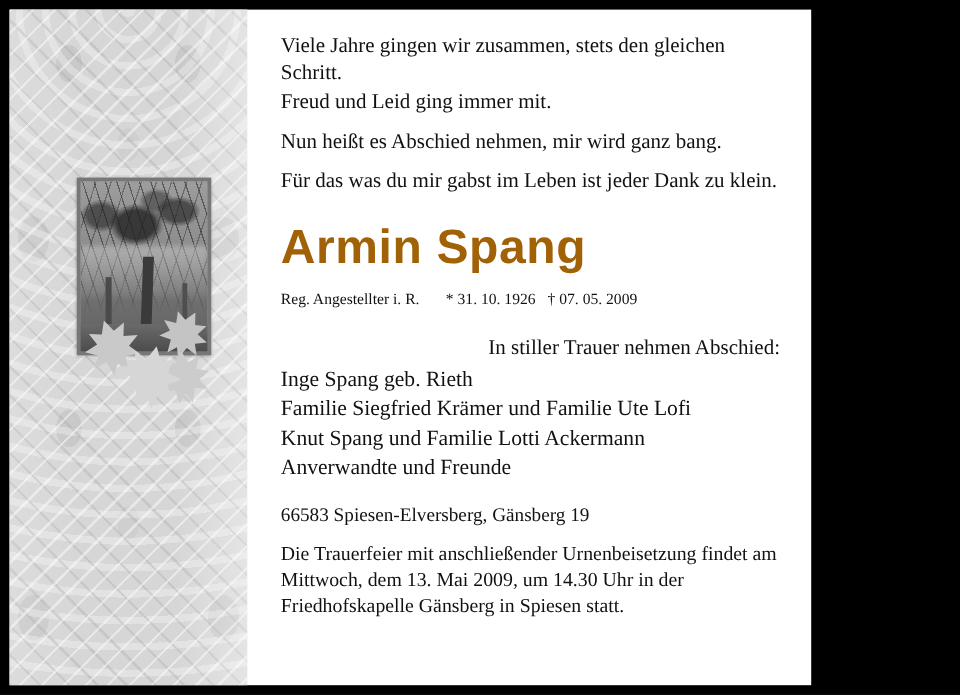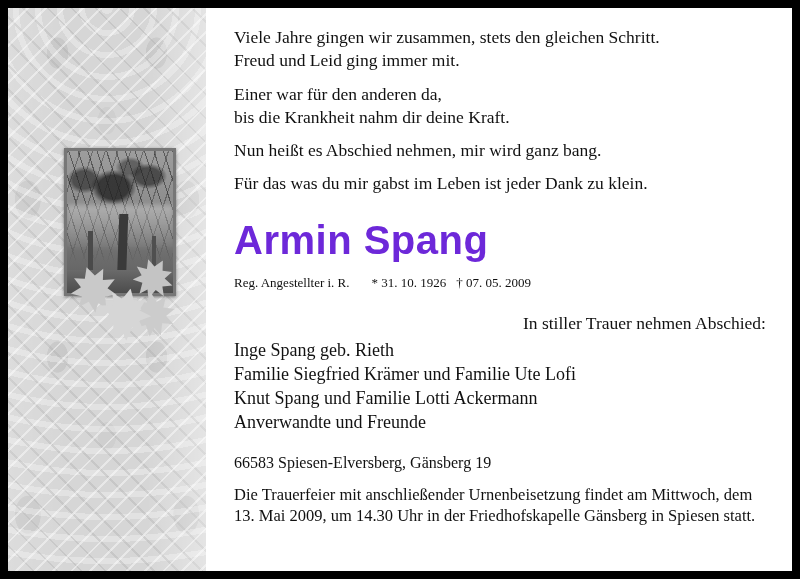--- a/index.html
+++ b/index.html
@@ -10,21 +10,21 @@
   body {
     width: 800px;
     height: 579px;
     font-family: "Liberation Serif", serif;
     overflow: hidden;
   }
   .obituary {
     position: absolute;
     left: 8px;
     top: 8px;
-    width: 784px;
+    width: 668px;
     height: 563px;
     background: #ffffff;
     box-sizing: border-box;
     display: flex;
   }
   
   .ornament-col {
     position: relative;
     width: 198px;
     height: 100%;
@@ -184,21 +184,21 @@
   .verse p {
     margin: 0 0 10px 0;
   }
   .verse p:last-child { margin-bottom: 0; }
   .name {
     font-family: "Liberation Sans", sans-serif;
     font-weight: bold;
     font-size: 40px;
     letter-spacing: 0.5px;
     margin: 22px 0 0 0;
-    color: #6d28d9;
+    color: #a16207;
   }
   .dates {
     font-size: 13px;
     margin: 12px 0 0 0;
     white-space: nowrap;
   }
   .dates .sep { display: inline-block; width: 22px; }
   .dates .sep-sm { display: inline-block; width: 10px; }
   .mourn-intro {
     font-size: 17.5px;
@@ -252,24 +252,20 @@
   </div>
 
   <div class="content">
 
     <div class="verse">
       <p>
         <span>Viele Jahre gingen wir zusammen, stets den gleichen Schritt.</span><br>
         <span>Freud und Leid ging immer mit.</span>
       </p>
       <p>
-        <span>Einer war für den anderen da,</span><br>
-        <span>bis die Krankheit nahm dir deine Kraft.</span>
-      </p>
-      <p>
         <span>Nun heißt es Abschied nehmen, mir wird ganz bang.</span>
       </p>
       <p>
         <span>Für das was du mir gabst im Leben ist jeder Dank zu klein.</span>
       </p>
     </div>
 
     <div class="name">Armin Spang</div>
 
     <div class="dates">

